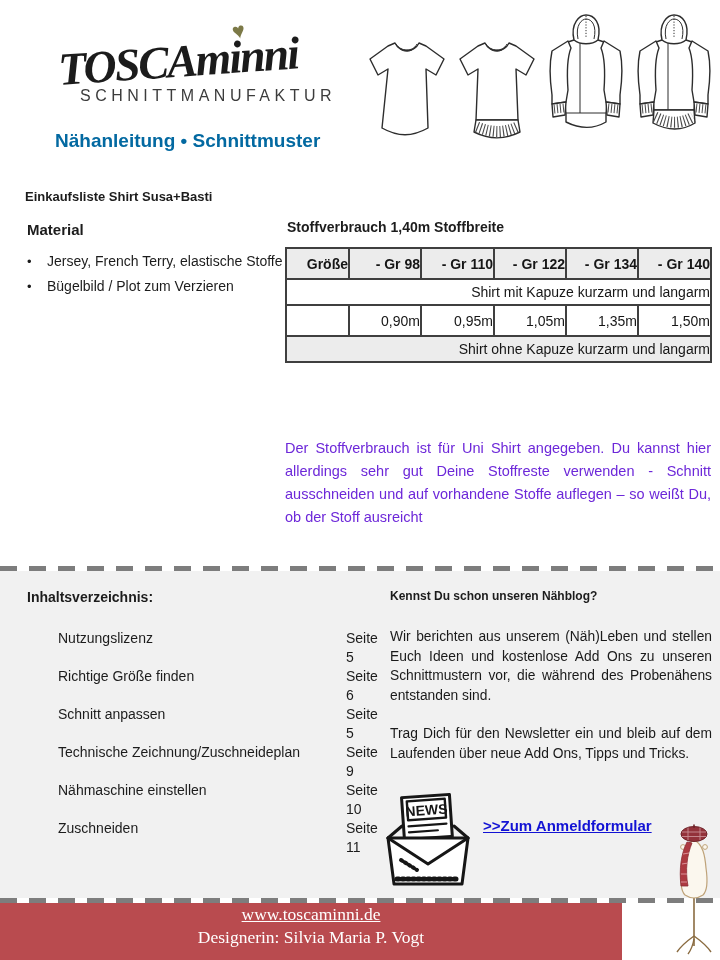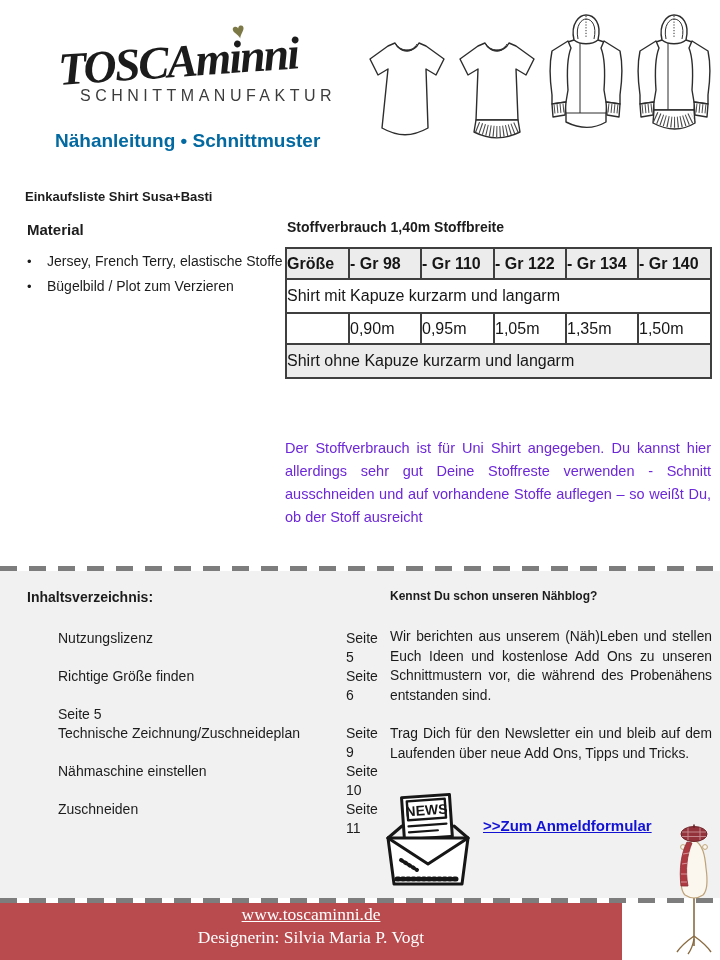--- a/index.html
+++ b/index.html
@@ -36,24 +36,24 @@
   
   .shop-title { position:absolute; left:25px; top:189px; font-size:13px; font-weight:700; }
   .mat-title  { position:absolute; left:27px; top:221px; font-size:15px; font-weight:700; }
   .mat-list   { position:absolute; left:27px; top:251px; width:262px; font-size:14px; line-height:21px; }
   .mat-item   { display:flex; margin-bottom:4px; }
   .bullet     { width:20px; flex:none; font-size:13px; }
   
   .tbl-title { position:absolute; left:287px; top:219px; font-size:14px; font-weight:700; }
   table.fabric { position:absolute; left:285px; top:247px; width:425px; border-collapse:collapse; table-layout:fixed; }
   table.fabric th, table.fabric td {
-    border:2px solid #3f3f3f; text-align:left; font-size:16px; color:#161616;
+    border:2px solid #3f3f3f; text-align:right; font-size:14px; color:#161616;
   }
   table.fabric th { background:#ececec; height:31px; font-weight:700; }
-  tr.sec td  { height:34px; font-weight:400; }
+  tr.sec td  { height:26px; font-weight:400; }
   tr.vals td { height:31px; }
   tr.grayrow td { background:#ececec; }
   
   .note { position:absolute; left:285px; top:437px; width:426px; font-size:14.5px;
           line-height:1.58; text-align:justify; color:#6d28d9; }
   
   .dash { position:absolute; left:0; width:720px; height:5px;
           background:repeating-linear-gradient(90deg,#7d7d7d 0 17px,transparent 17px 29px); }
   .dash-top { top:566px; } .dash-bottom { top:898px; }
   .gray-section { position:absolute; left:0; top:571px; width:720px; height:327px; background:#f1f1f1; }
@@ -198,20 +198,21 @@
   <div class="toc">
     <div class="toc-row">
       <span class="toc-label">Nutzungslizenz</span>
       <span>Seite 5</span>
     </div>
     <div class="toc-row">
       <span class="toc-label">Richtige Größe finden</span>
       <span>Seite 6</span>
     </div>
     <div class="toc-row">
+      <span class="toc-label">Schnitt anpassen</span>
       <span>Seite 5</span>
     </div>
     <div class="toc-row">
       <span class="toc-label">Technische Zeichnung/Zuschneideplan</span>
       <span>Seite 9</span>
     </div>
     <div class="toc-row">
       <span class="toc-label">Nähmaschine einstellen</span>
       <span>Seite 10</span>
     </div>

